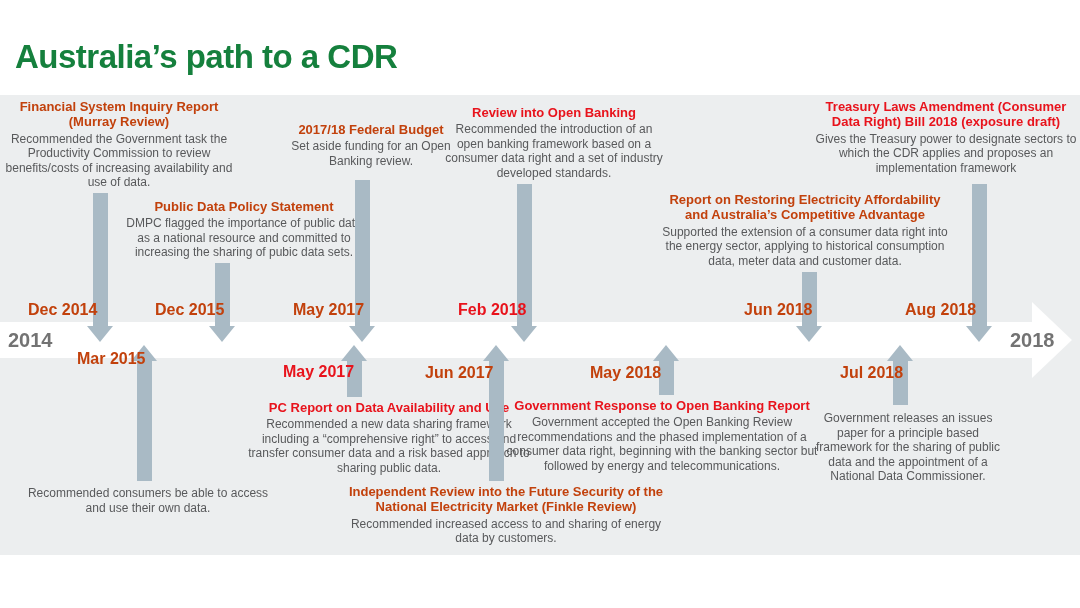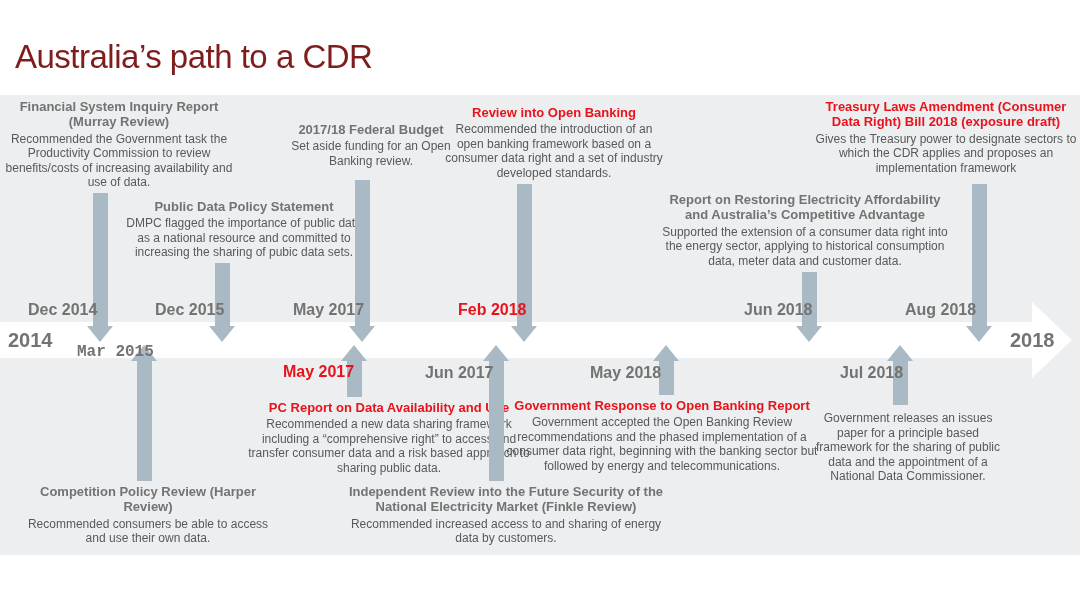--- a/index.html
+++ b/index.html
@@ -10,41 +10,41 @@
     position:relative;
     width:1080px; height:608px;
     overflow:hidden;
   }
   .panel {
     position:absolute; left:0; top:95px; width:1080px; height:460px;
     background:#eceeef;
   }
   .page-title {
     position:absolute; left:15px; top:38px;
-    font-size:33px; font-weight:normal; color:#7f1d1d; letter-spacing:-0.5px;
+    font-size:33px; font-weight:bold; color:#15803d; letter-spacing:-0.5px;
   }
   
   .axis-band {
     position:absolute; left:0; top:322px; width:1032px; height:36px;
     background:#ffffff;
   }
   .axis-head {
     position:absolute; left:1032px; top:302px; width:0; height:0;
     border-top:38px solid transparent;
     border-bottom:38px solid transparent;
     border-left:40px solid #ffffff;
   }
   .year {
     position:absolute; font-size:20px; font-weight:bold; color:#737373;
   }
   
   .event { position:absolute; text-align:center; }
   .ev-title { font-size:13px; font-weight:bold; line-height:1.18; }
   .ev-desc  { font-size:12px; color:#58595b; line-height:1.21; margin-top:2px; }
-  .blue { color:#737373; }
+  .blue { color:#c2410c; }
   .red  { color:#e8131c; }
   
   .date { position:absolute; font-size:16px; font-weight:bold; white-space:nowrap; }
   
   .varrow {
     position:absolute; width:26px;
     display:flex; flex-direction:column; align-items:center;
   }
   .varrow .shaft { width:15px; flex:1; background:#a9bac5; }
   .varrow.down .head {
@@ -127,23 +127,22 @@
 <div class="varrow down" style="left:966px; top:184px; height:158px;">
     <div class="shaft"></div>
     <div class="head"></div>
   </div>
 <div class="date blue" style="left:905px; top:301px;">Aug 2018</div>
 
 <div class="varrow up" style="left:131px; top:345px; height:136px;">
     <div class="head"></div>
     <div class="shaft"></div>
   </div>
-<div class="date blue" style="left:77px; top:343px;font-family:Liberation Mono, monospace;">Mar 2015</div>
+<div class="date blue" style="left:77px; top:350px;">Mar 2015</div>
 <div class="event" style="left:20px; top:484px; width:256px;">
-  <div class="ev-title blue">Competition Policy Review (Harper Review)</div>
   <div class="ev-desc">Recommended consumers be able to access and use their own data.</div>
 </div>
 
 <div class="varrow up" style="left:341px; top:345px; height:52px;">
     <div class="head"></div>
     <div class="shaft"></div>
   </div>
 <div class="date red" style="left:283px; top:363px;">May 2017</div>
 <div class="event" style="left:208px; top:400px; width:290px;margin-left:36px;">
   <div class="ev-title red">PC Report on Data Availability and Use</div>

